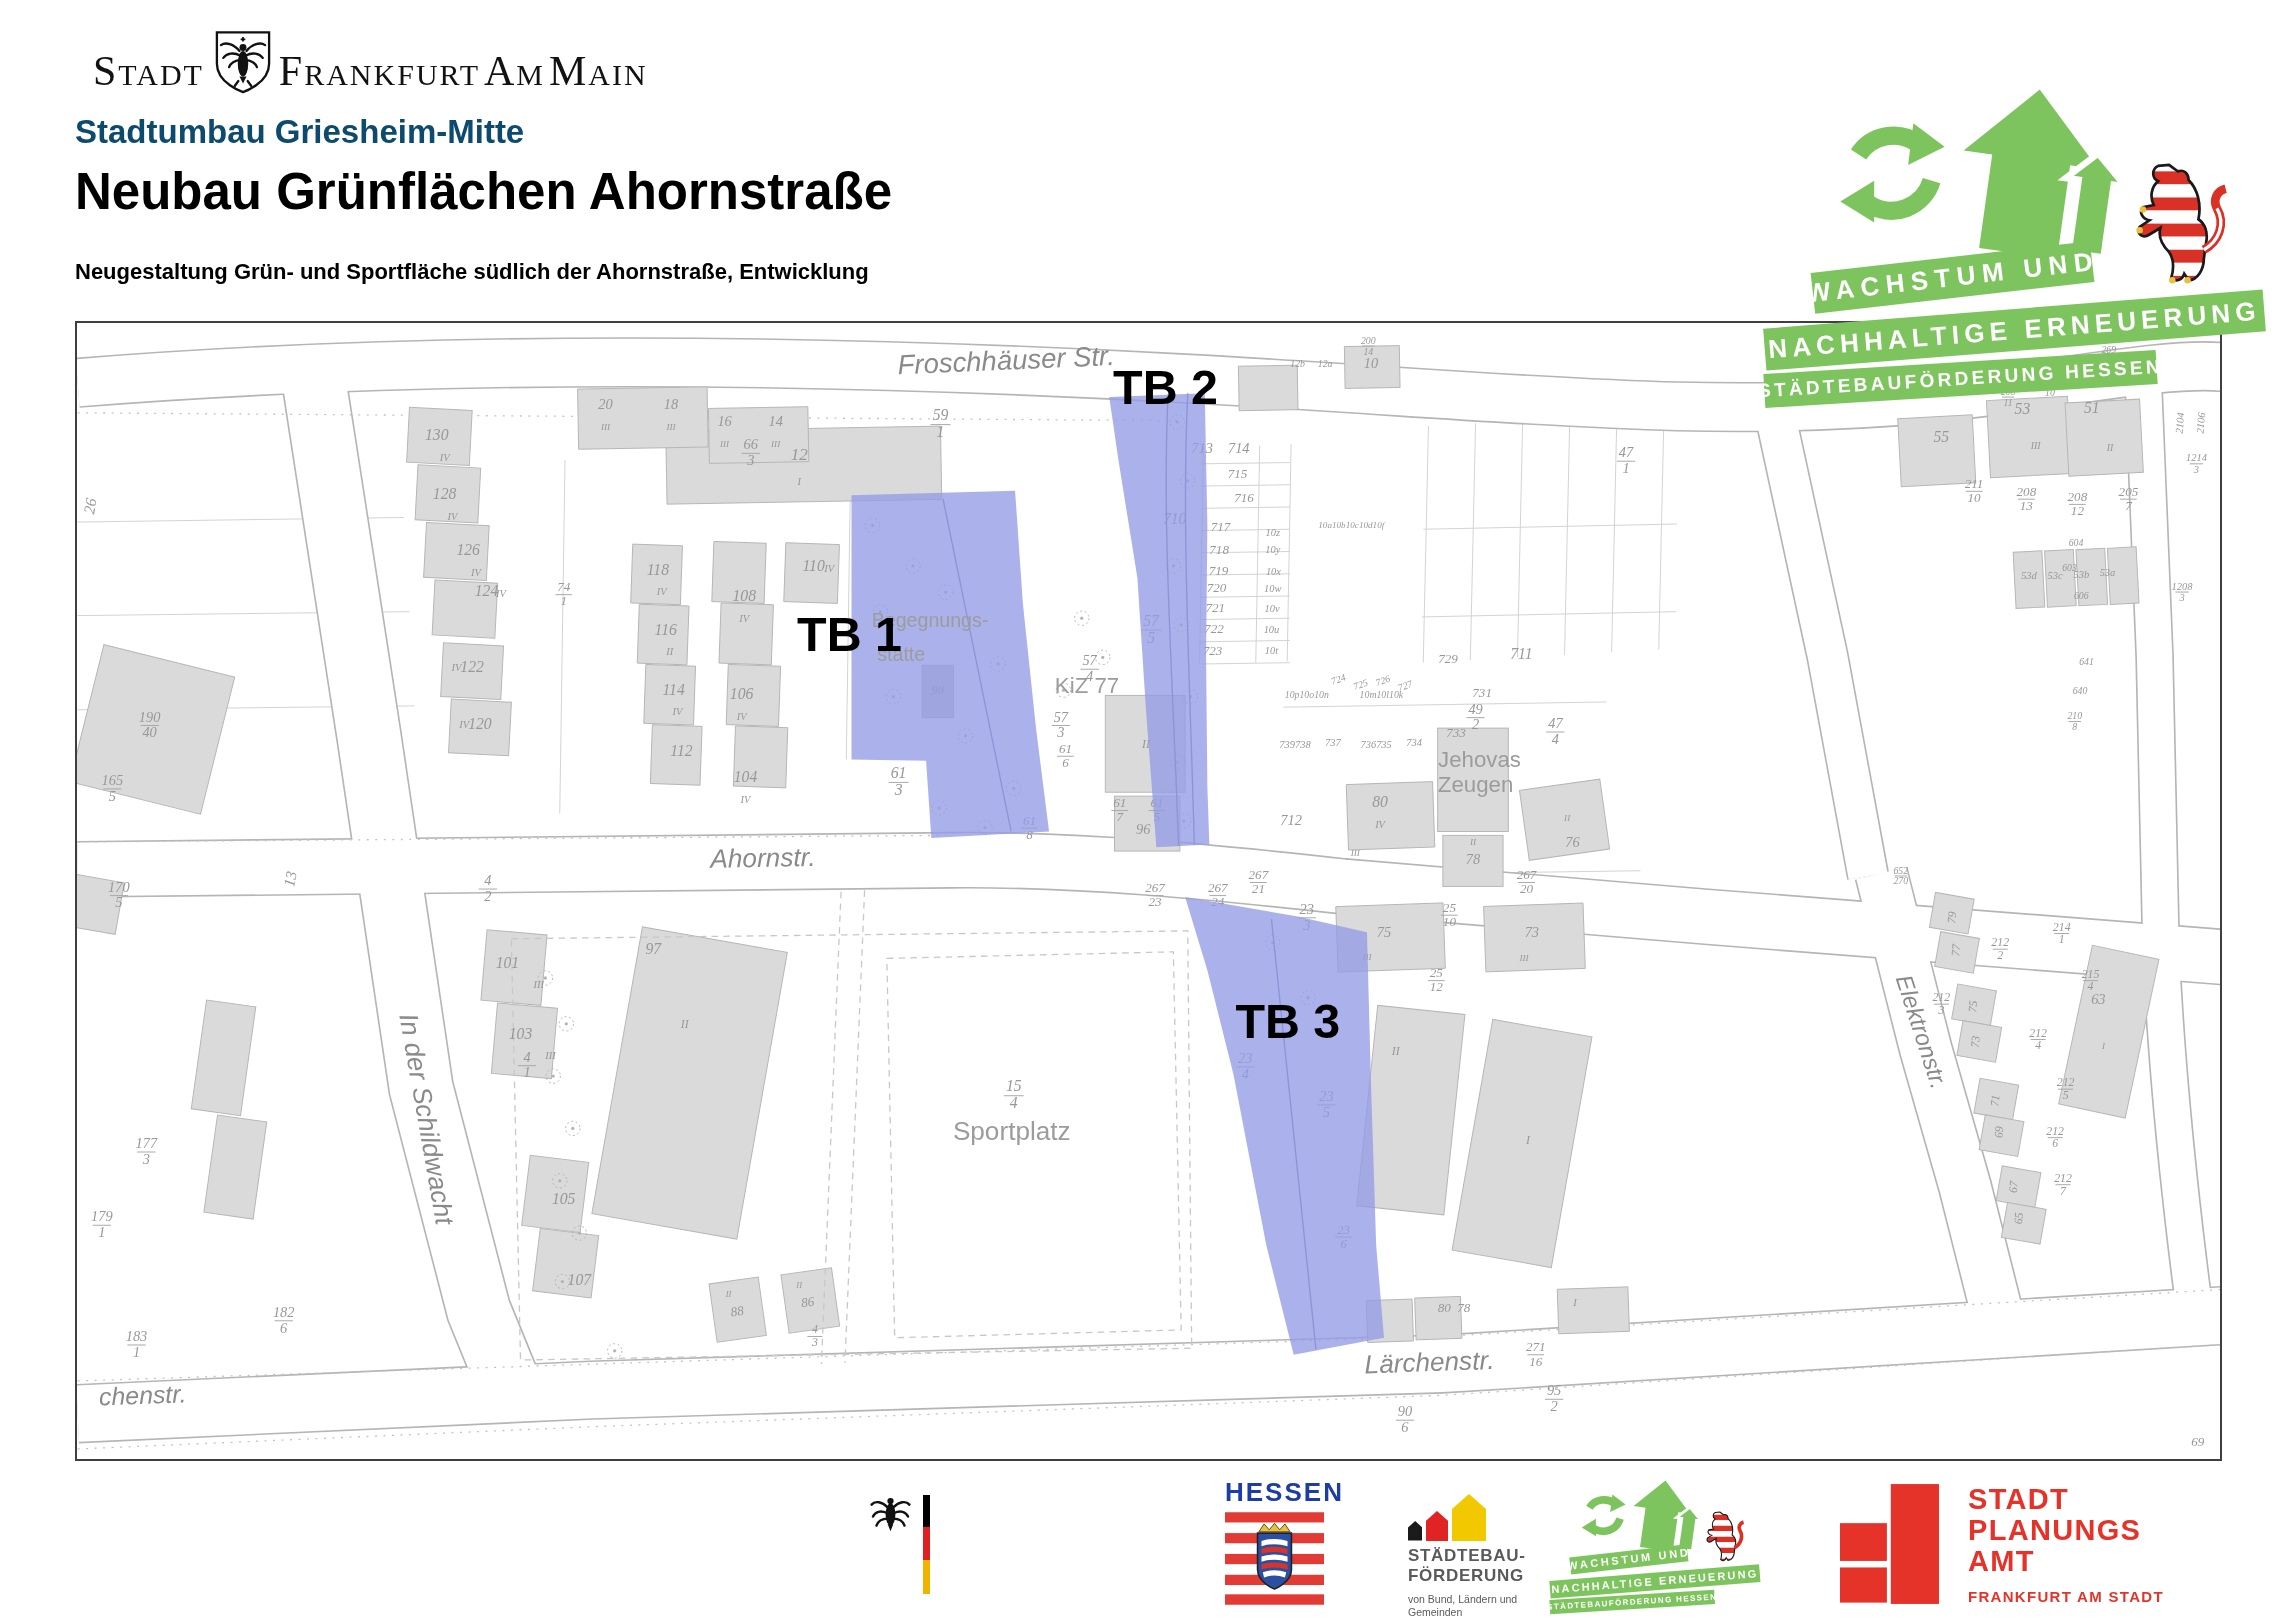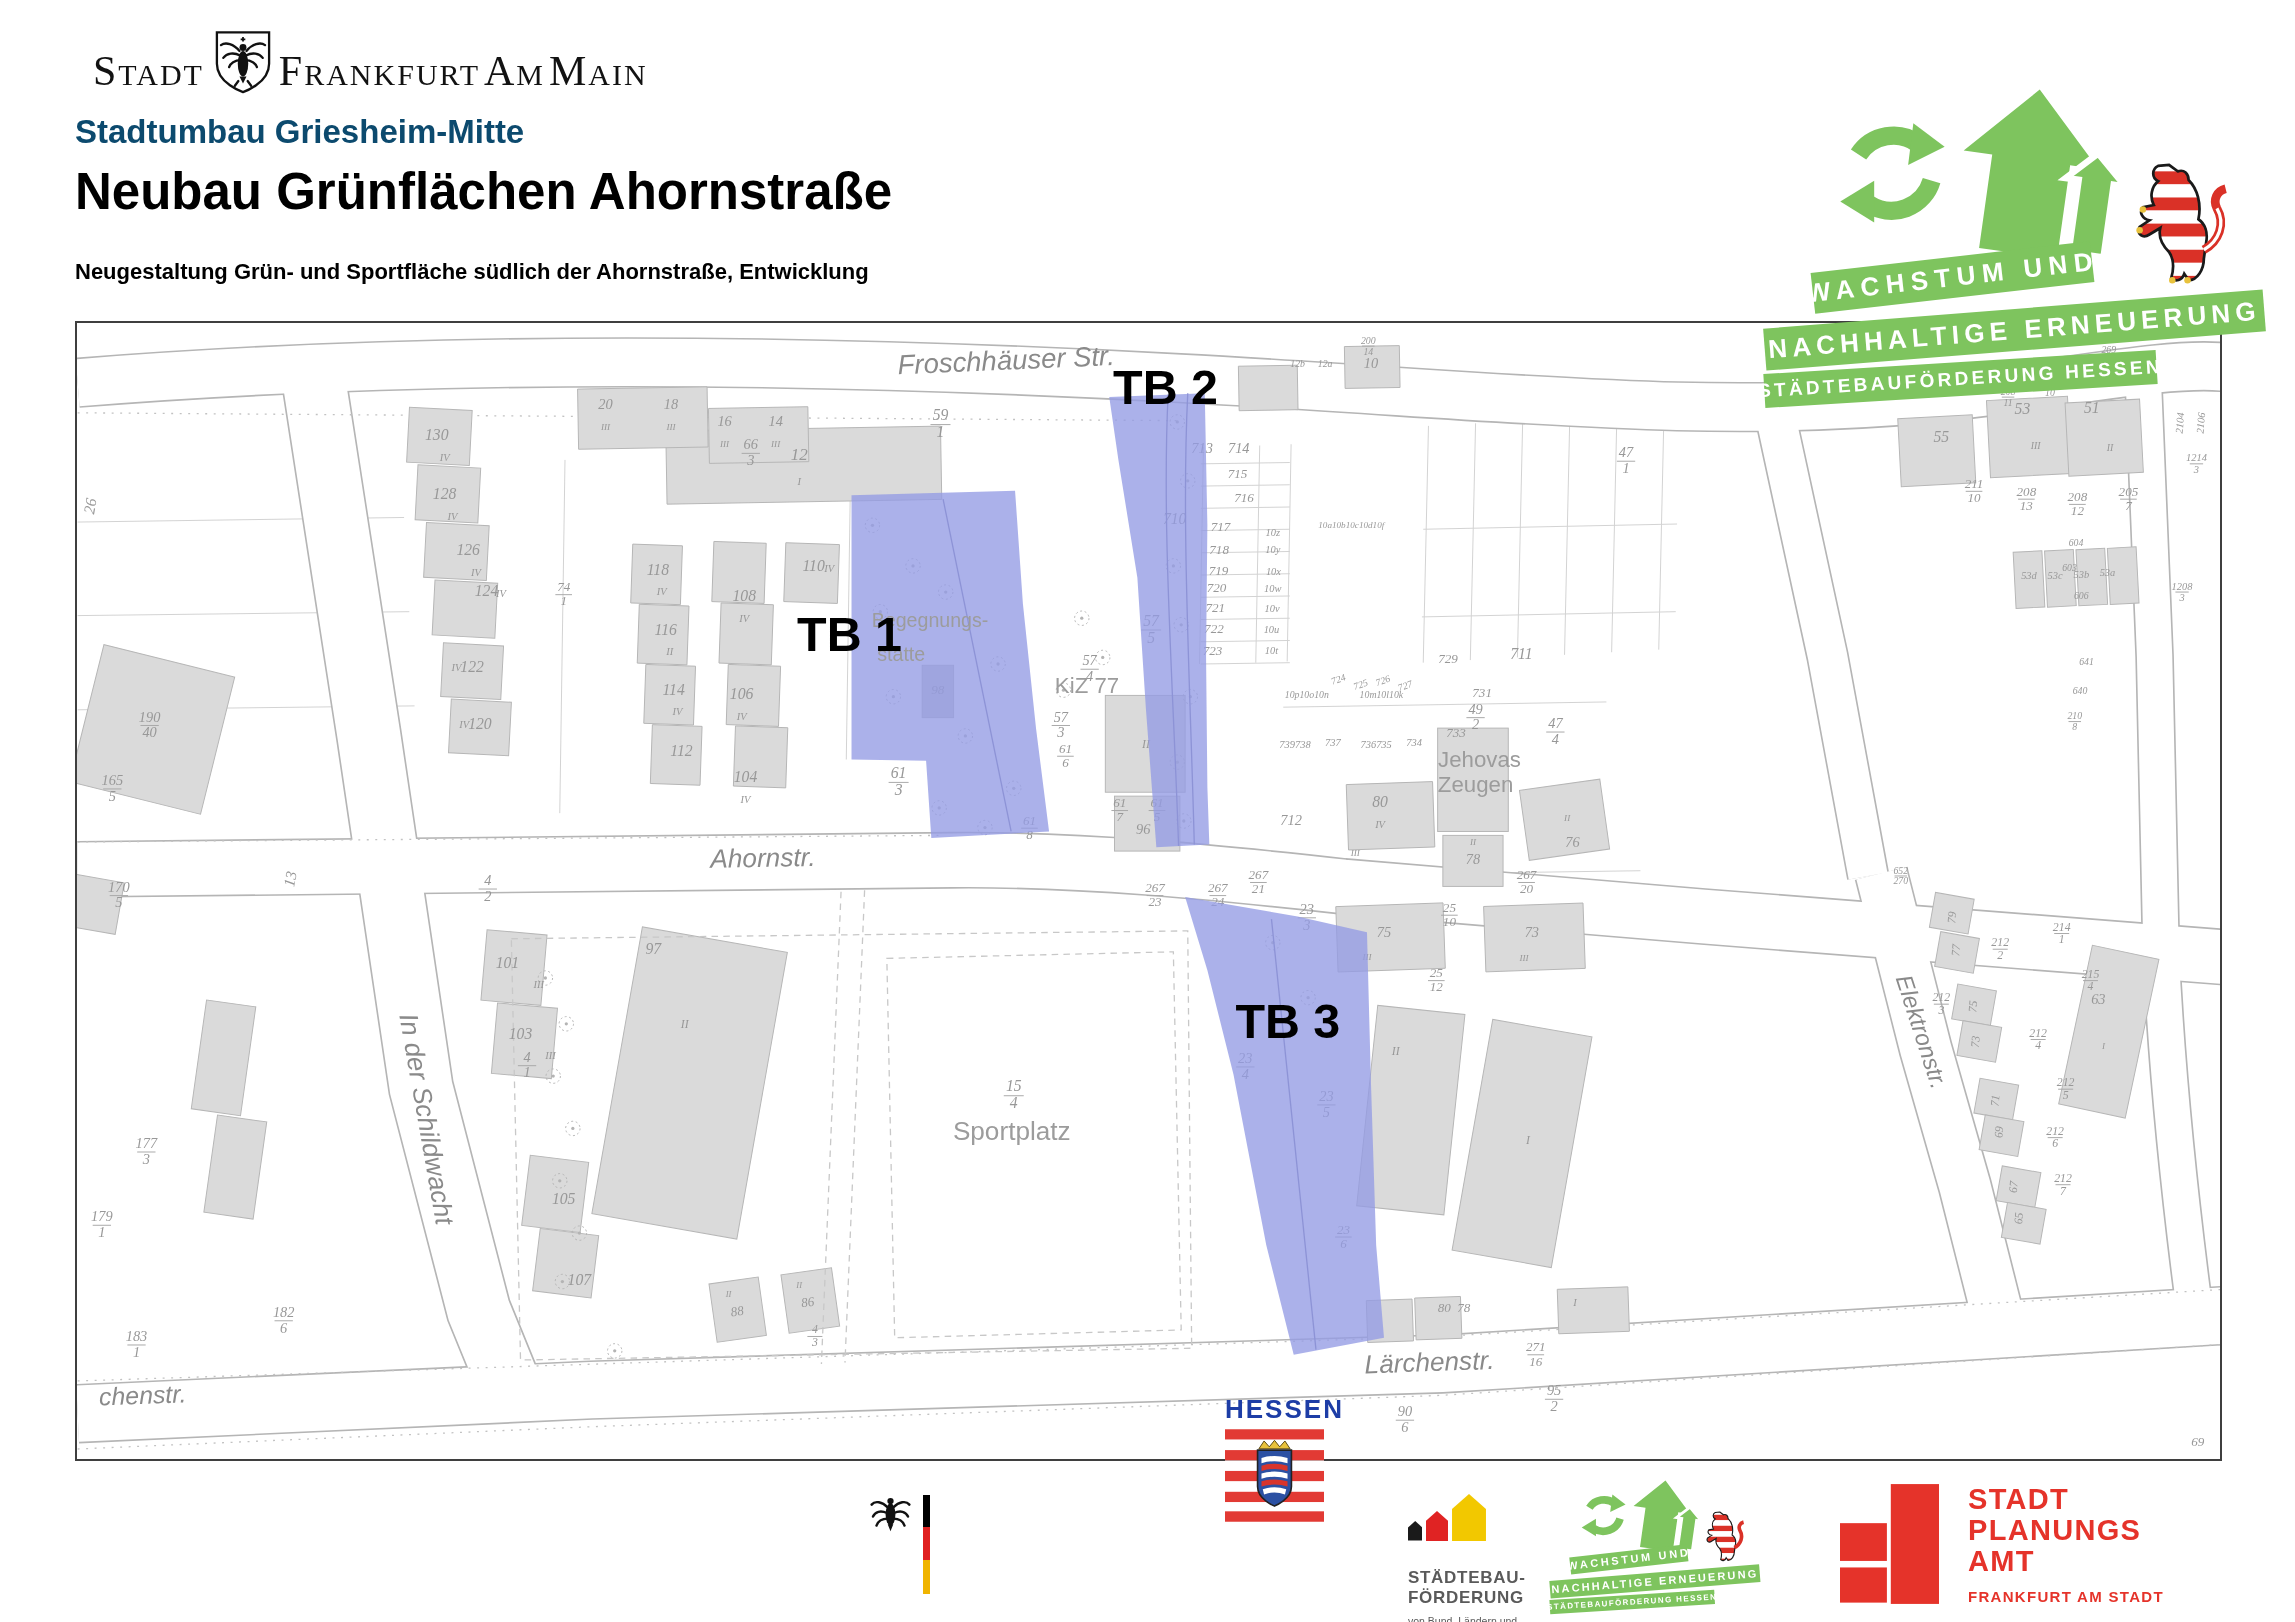--- a/index.html
+++ b/index.html
@@ -45,26 +45,26 @@
   .tree{stroke:#b4b4b4;fill:none;stroke-width:1.5;stroke-dasharray:3 4;}
   .area{fill:#949be4;fill-opacity:0.78;}
   .ainner{stroke:#8d93d6;stroke-width:2;fill:none;}
   .fline{stroke:#a8a8a8;stroke-width:1.5;}
 
   
   #ministry{left:869px;top:1492px;display:flex;z-index:20;}
   #ministry .bar{width:7.2px;height:99px;margin:2.6px 9.2px 0 10.5px;display:flex;flex-direction:column;}
   #ministry .bar i{display:block;width:100%;}
   #ministry .txt{font-size:17.7px;color:#262626;line-height:21px;padding-top:1.3px;}
-  #hessen{left:1225px;top:1394px;z-index:20;text-align:right;}
+  #hessen{left:1225px;top:1477px;z-index:20;text-align:right;}
   #hessen .hname{font-size:26px;font-weight:bold;color:#1d3da6;letter-spacing:2px;}
   #hessen .flag{position:relative;width:99px;height:93px;margin-top:3.9px;}
   #foerderung{left:1408px;top:1489px;z-index:20;width:157px;}
   #foerderung .houses{display:flex;align-items:flex-end;height:52px;}
-  #foerderung .t1{font-size:17px;font-weight:bold;color:#5a5a5a;line-height:19.6px;margin-top:27px;letter-spacing:0.7px;}
+  #foerderung .t1{font-size:17px;font-weight:bold;color:#5a5a5a;line-height:19.6px;margin-top:5px;letter-spacing:0.7px;}
   #foerderung .t2{font-size:10.5px;color:#5a5a5a;line-height:13px;margin-top:7.9px;}
   #planungsamt{left:1840px;top:1484px;z-index:20;display:flex;}
   #planungsamt .ptxt{margin-left:29px;color:#e5332a;font-weight:bold;}
   #planungsamt .big{font-size:29px;line-height:31px;letter-spacing:1.3px;}
   #planungsamt .small{font-size:15px;margin-top:10.5px;letter-spacing:1.3px;}
 </style>
 </head>
 <body>
 
 <div class="abs" id="city-logo">

